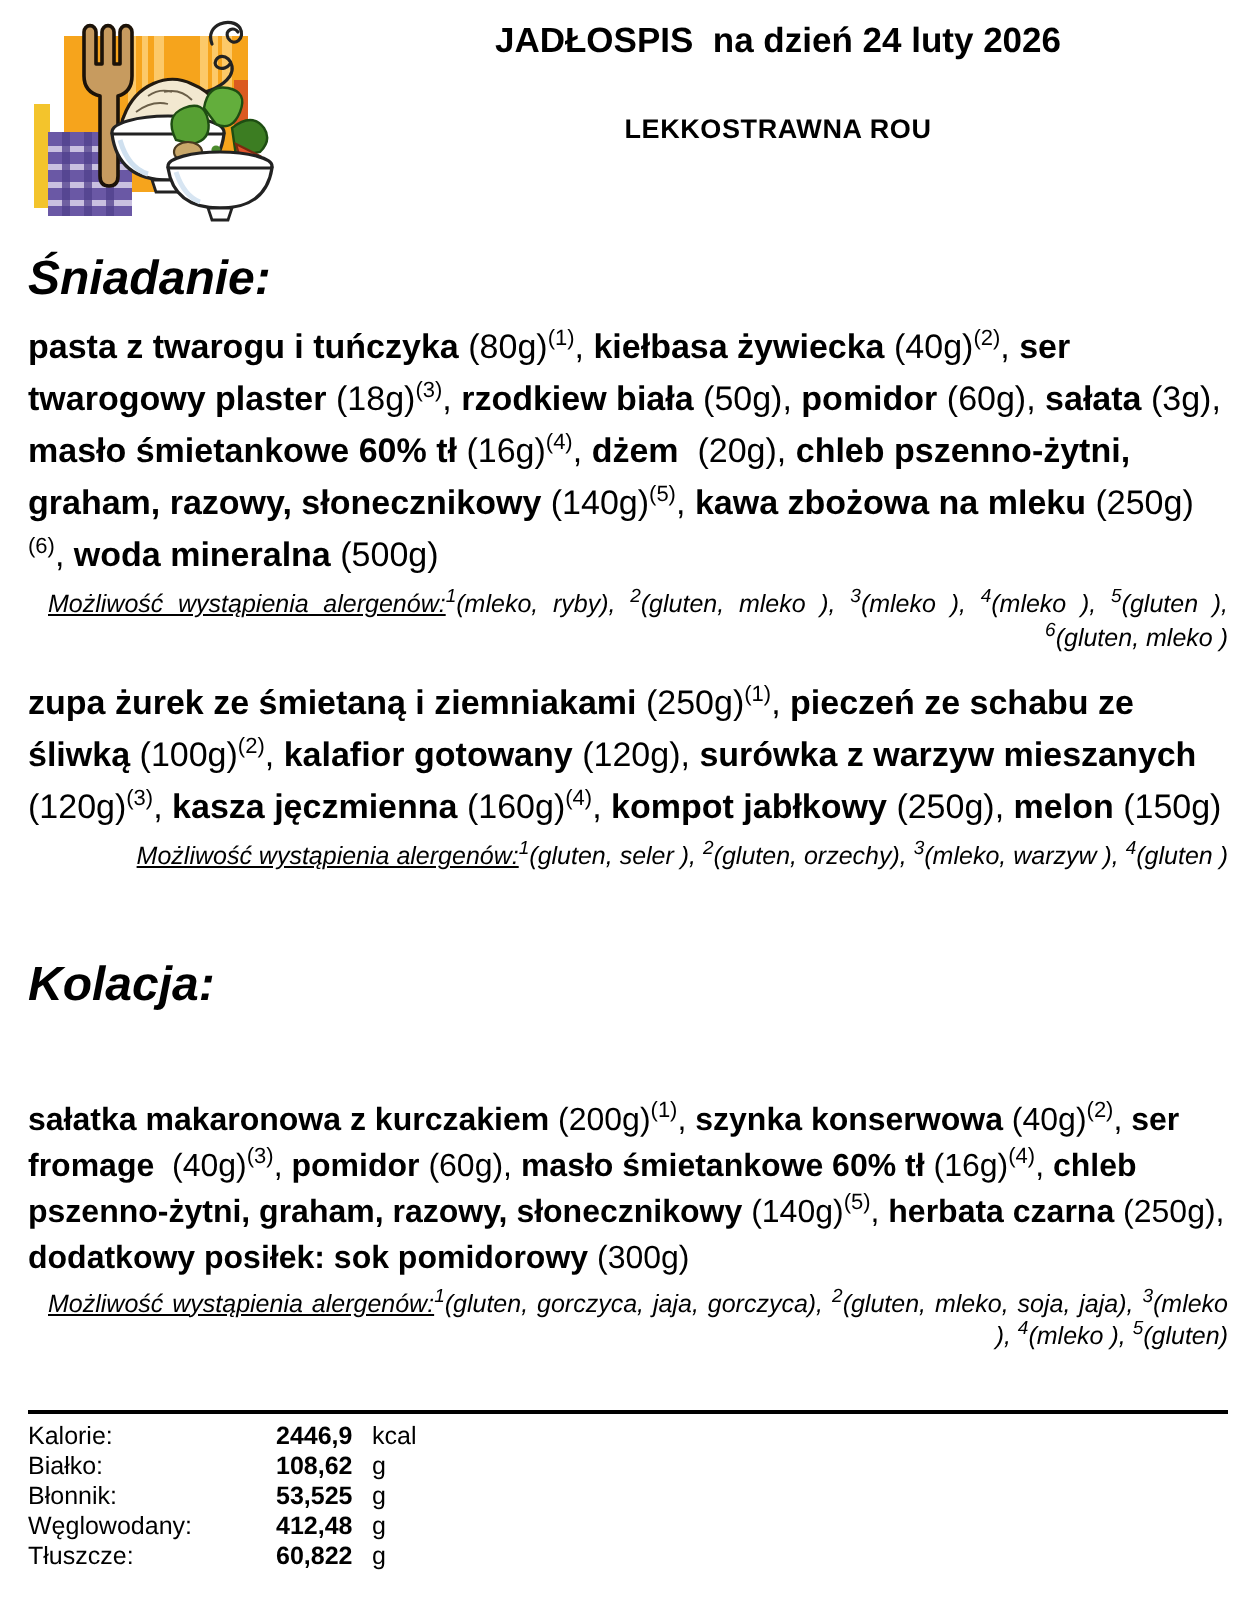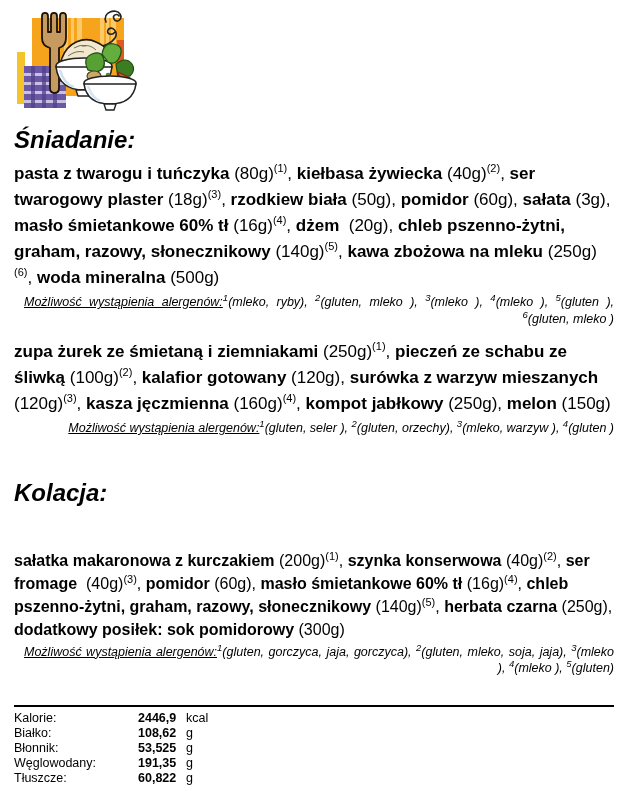--- a/index.html
+++ b/index.html
@@ -102,20 +102,24 @@
         <path d="M102,68 l12,6 l-8,8 z" stroke="#7a2a10" stroke-width="1.1" fill="#E2542C"></path>
         <circle cx="86" cy="74" r="2.3" fill="#4C8C2E"></circle>
         <circle cx="92" cy="71" r="2.3" fill="#4C8C2E"></circle>
         <circle cx="82" cy="77" r="2.3" fill="#4C8C2E"></circle>
         <ellipse cx="94" cy="79" rx="26" ry="7" fill="#FFFFFF" stroke="#222" stroke-width="1.6"></ellipse>
         <path d="M68,80 q3,20 26,20 q23,0 26,-20 z" fill="#FFFFFF" stroke="#222" stroke-width="1.6"></path>
         <path d="M72,82 q4,12 12,15" fill="none" stroke="#d7e5f2" stroke-width="2.5"></path>
         <path d="M88,100 h12 l-2,6 h-8 z" fill="#FFFFFF" stroke="#222" stroke-width="1.4"></path>
       </g>
     </svg>
+    <div class="titles">
+      <div class="title">JADŁOSPIS  na dzień 24 luty 2026</div>
+      <div class="subtitle">LEKKOSTRAWNA ROU</div>
+    </div>
   </header>
 
   <main>
       <section class="first">
         <h2 class="mh">Śniadanie:</h2>
         <p class="meal"><b>pasta z twarogu i tuńczyka</b> <span class="wt">(80g)</span><sup>(1)</sup><span class="wt">, </span><b>kiełbasa żywiecka</b> <span class="wt">(40g)</span><sup>(2)</sup><span class="wt">, </span><b>ser twarogowy plaster</b> <span class="wt">(18g)</span><sup>(3)</sup><span class="wt">, </span><b>rzodkiew biała</b> <span class="wt">(50g)</span><span class="wt">, </span><b>pomidor</b> <span class="wt">(60g)</span><span class="wt">, </span><b>sałata</b> <span class="wt">(3g)</span><span class="wt">, </span><b>masło śmietankowe 60% tł</b> <span class="wt">(16g)</span><sup>(4)</sup><span class="wt">, </span><b>dżem </b> <span class="wt">(20g)</span><span class="wt">, </span><b>chleb pszenno-żytni, graham, razowy, słonecznikowy</b> <span class="wt">(140g)</span><sup>(5)</sup><span class="wt">, </span><b>kawa zbożowa na mleku</b> <span class="wt">(250g)</span><sup>(6)</sup><span class="wt">, </span><b>woda mineralna</b> <span class="wt">(500g)</span></p>
         <p class="allerg"><span class="alab">Możliwość wystąpienia alergenów:</span><sup>1</sup><span>(mleko, ryby), </span><sup>2</sup><span>(gluten,  mleko ), </span><sup>3</sup><span>(mleko ), </span><sup>4</sup><span>(mleko ), </span><sup>5</sup><span>(gluten  ), </span><sup>6</sup><span>(gluten, mleko )</span></p>
       </section>
       <section>
         <p class="meal"><b>zupa żurek ze śmietaną i ziemniakami</b> <span class="wt">(250g)</span><sup>(1)</sup><span class="wt">, </span><b>pieczeń ze schabu ze śliwką</b> <span class="wt">(100g)</span><sup>(2)</sup><span class="wt">, </span><b>kalafior gotowany</b> <span class="wt">(120g)</span><span class="wt">, </span><b>surówka z warzyw mieszanych</b> <span class="wt">(120g)</span><sup>(3)</sup><span class="wt">, </span><b>kasza jęczmienna</b> <span class="wt">(160g)</span><sup>(4)</sup><span class="wt">, </span><b>kompot jabłkowy</b> <span class="wt">(250g)</span><span class="wt">, </span><b>melon</b> <span class="wt">(150g)</span></p>
@@ -141,21 +145,21 @@
           <span class="nval">108,62</span>
           <span class="nunit">g</span>
         </div>
         <div class="nrow">
           <span class="nlabel">Błonnik:</span>
           <span class="nval">53,525</span>
           <span class="nunit">g</span>
         </div>
         <div class="nrow">
           <span class="nlabel">Węglowodany:</span>
-          <span class="nval">191,35</span>
+          <span class="nval">412,48</span>
           <span class="nunit">g</span>
         </div>
         <div class="nrow">
           <span class="nlabel">Tłuszcze:</span>
           <span class="nval">60,822</span>
           <span class="nunit">g</span>
         </div>
       </div>
   </div>
 

